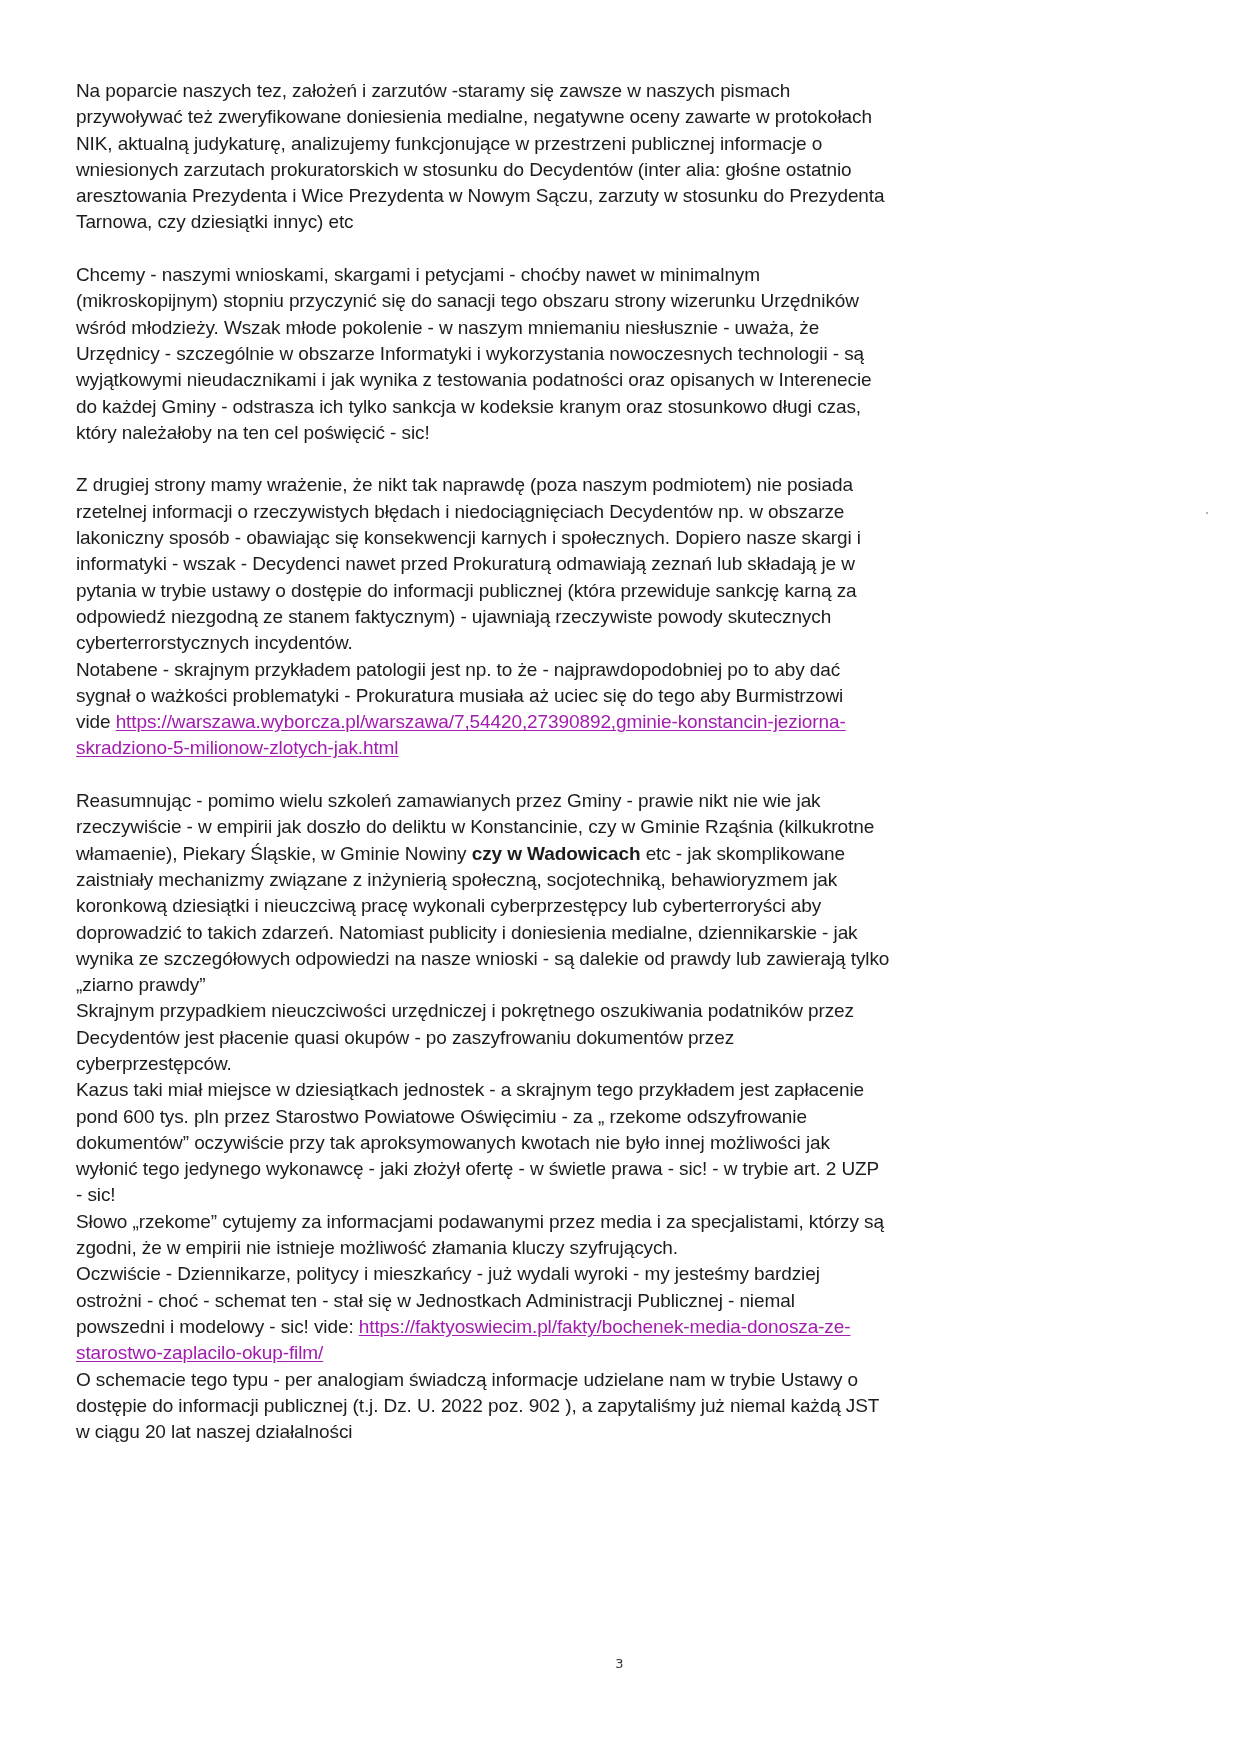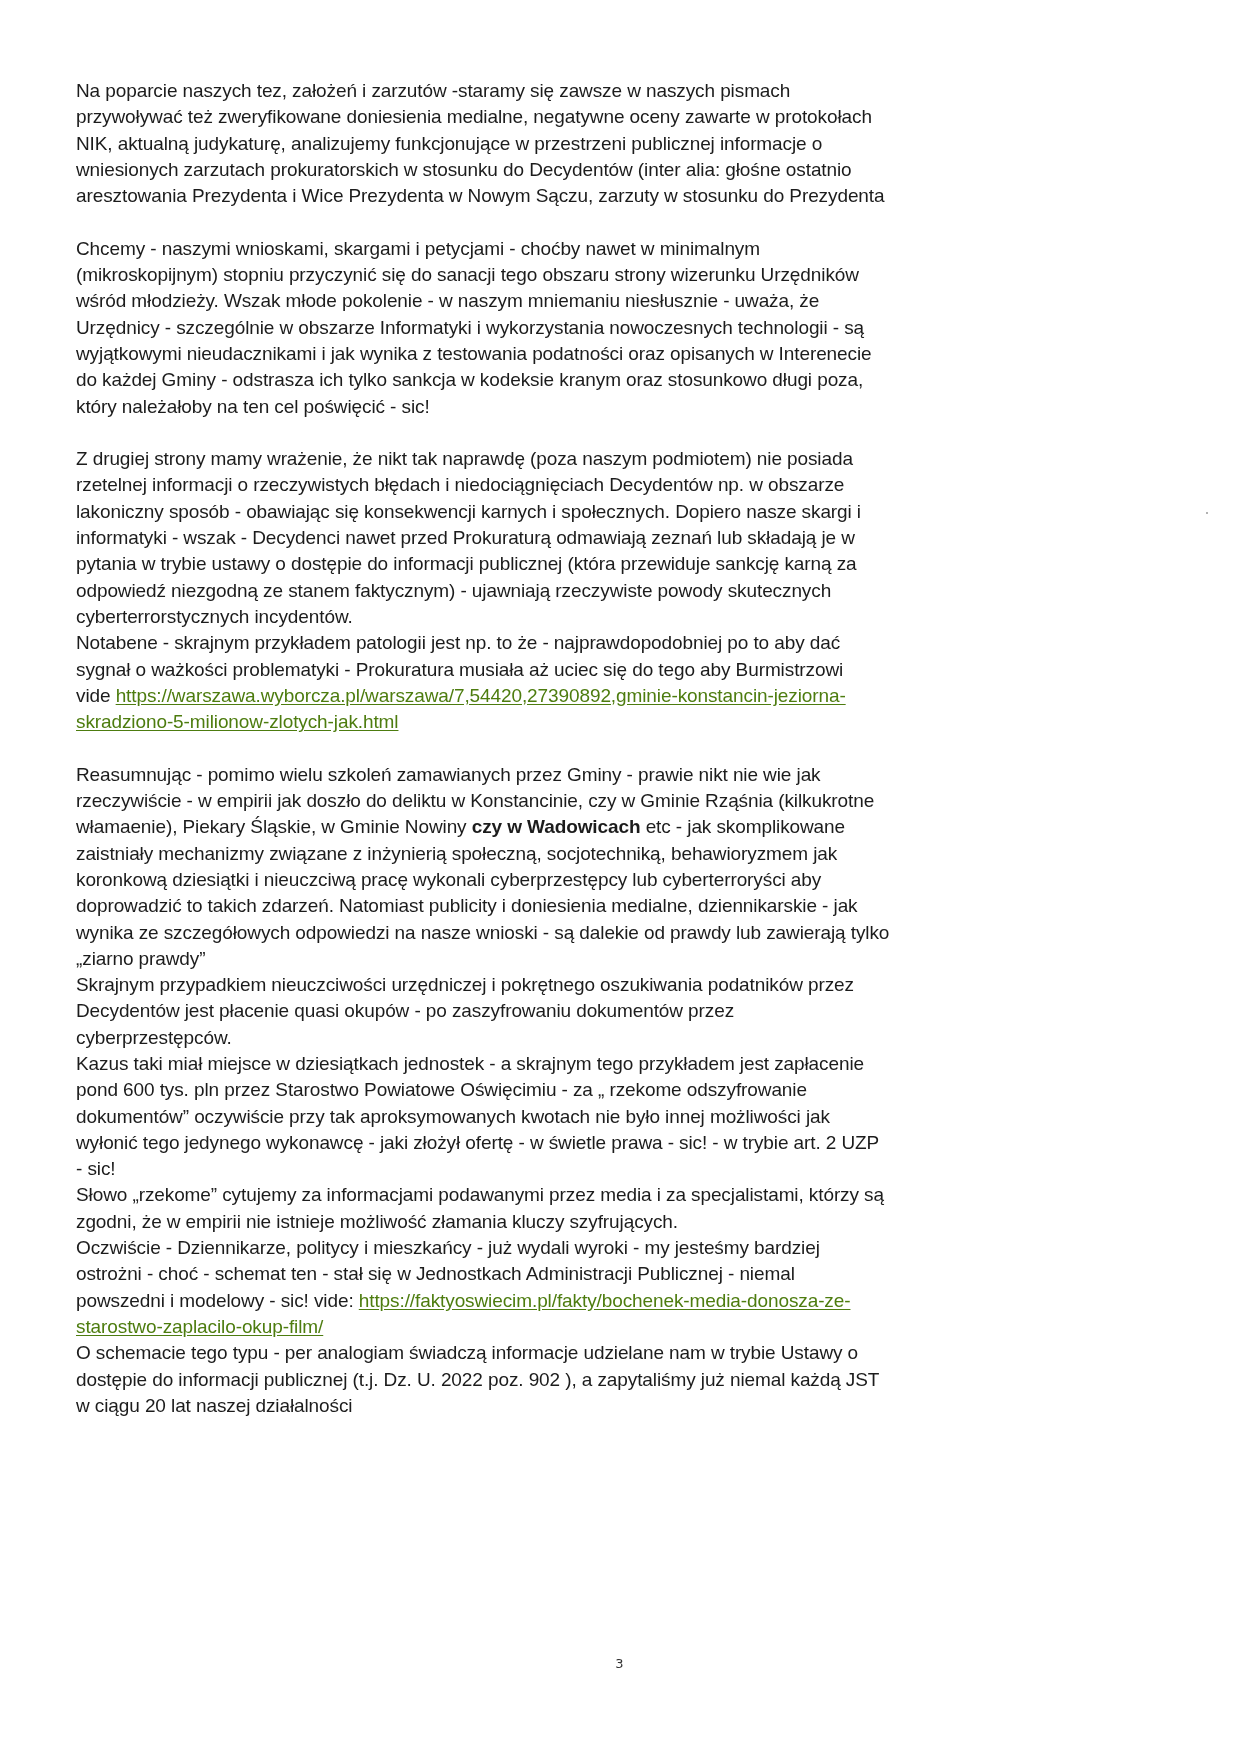--- a/index.html
+++ b/index.html
@@ -6,49 +6,50 @@
   body { width: 1239px; height: 1754px; position: relative; overflow: hidden; }
   .page {
     position: absolute; left: 76px; top: 78px; width: 1110px;
     font-family: "Liberation Sans", sans-serif;
     font-size: 19px; line-height: 26.3px; color: #1c1c1c;
     letter-spacing: -0.1px;
   }
   .para { margin: 0; }
   .gap { height: 26.3px; }
   .line { display: block; white-space: nowrap; }
-  a.link { color: #4d7c0f; text-decoration: underline; text-underline-offset: 2px; }
+  a.link { color: #a21caf; text-decoration: underline; text-underline-offset: 2px; }
   b { font-weight: bold; }
   .page-number {
     position: absolute; left: 0; width: 1239px; top: 1656px; text-align: center;
     font-family: "DejaVu Sans", sans-serif; font-size: 13px; color: #333;
   }
   .speck { position: absolute; left: 1206px; top: 512px; width: 2px; height: 2px; background: #999; border-radius: 1px; }
 </style>
 </head>
 <body>
 
 <div class="page">
 
   <div class="para">
     <span class="line">Na poparcie naszych tez, założeń i zarzutów  -staramy się zawsze w naszych pismach</span>
     <span class="line">przywoływać też zweryfikowane doniesienia medialne, negatywne oceny zawarte w protokołach</span>
     <span class="line">NIK, aktualną judykaturę, analizujemy funkcjonujące w przestrzeni publicznej informacje o</span>
     <span class="line">wniesionych zarzutach prokuratorskich w stosunku do Decydentów (inter alia:  głośne ostatnio</span>
     <span class="line">aresztowania Prezydenta i Wice Prezydenta w  Nowym Sączu, zarzuty w stosunku do Prezydenta</span>
+    <span class="line">Tarnowa, czy dziesiątki innyc)  etc</span>
   </div>
   <div class="gap"></div>
 
   <div class="para">
     <span class="line">Chcemy - naszymi wnioskami, skargami i petycjami - choćby nawet  w minimalnym</span>
     <span class="line">(mikroskopijnym) stopniu przyczynić się do sanacji tego obszaru strony wizerunku Urzędników</span>
     <span class="line">wśród młodzieży. Wszak młode pokolenie - w naszym mniemaniu niesłusznie - uważa, że</span>
     <span class="line">Urzędnicy - szczególnie w obszarze Informatyki i wykorzystania nowoczesnych technologii - są</span>
     <span class="line">wyjątkowymi nieudacznikami i jak wynika z testowania podatności oraz opisanych w Interenecie</span>
-    <span class="line">do każdej Gminy - odstrasza ich tylko sankcja w kodeksie kranym oraz stosunkowo długi poza,</span>
+    <span class="line">do każdej Gminy - odstrasza ich tylko sankcja w kodeksie kranym oraz stosunkowo długi czas,</span>
     <span class="line">który należałoby na ten cel poświęcić  -  sic!</span>
   </div>
   <div class="gap"></div>
 
   <div class="para">
     <span class="line">Z drugiej strony mamy wrażenie, że nikt tak naprawdę (poza naszym podmiotem) nie posiada</span>
     <span class="line">rzetelnej informacji o rzeczywistych błędach i niedociągnięciach Decydentów np. w obszarze</span>
     <span class="line">lakoniczny sposób - obawiając się konsekwencji karnych i społecznych. Dopiero nasze skargi i</span>
     <span class="line">informatyki  - wszak  - Decydenci nawet przed Prokuraturą odmawiają zeznań lub składają je w</span>
     <span class="line">pytania w trybie ustawy o dostępie do informacji publicznej (która przewiduje sankcję karną za</span>

